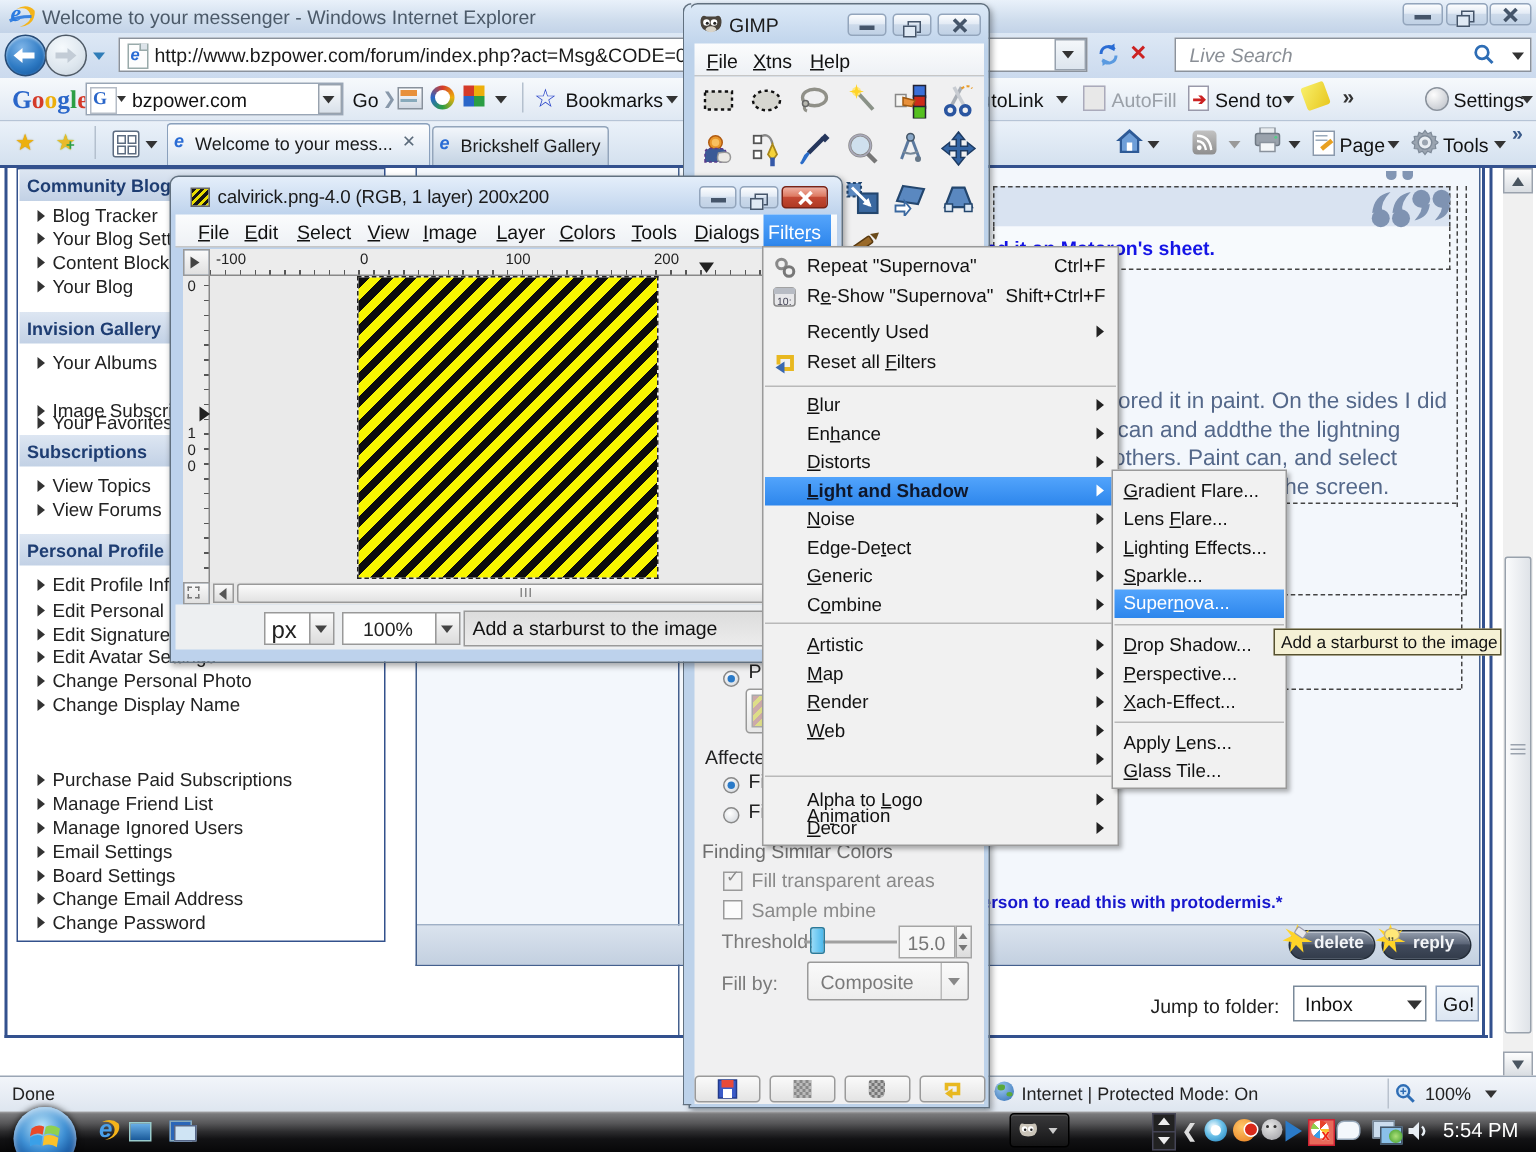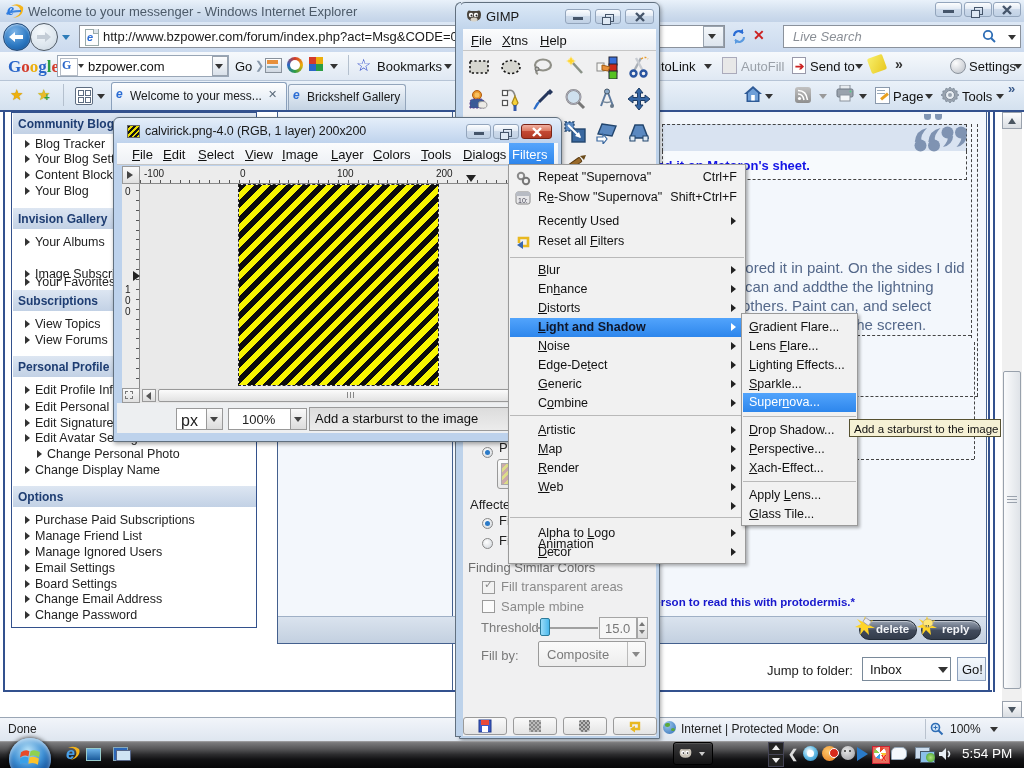--- a/index.html
+++ b/index.html
@@ -280,23 +280,22 @@
     <div class="si" style="top:150px;margin-top:12px;"><s-b></s-b>Your Favorites</div>
     <div class="si" style="top:154px;"><s-b></s-b>Image Subscriptions</div>
     <div class="sh" style="top:177px;">Subscriptions</div>
     <div class="si" style="top:204px;"><s-b></s-b>View Topics</div>
     <div class="si" style="top:220px;"><s-b></s-b>View Forums</div>
     <div class="sh" style="top:243px;">Personal Profile</div>
     <div class="si" style="top:270px;"><s-b></s-b>Edit Profile Information</div>
     <div class="si" style="top:287px;"><s-b></s-b>Edit Personal Info</div>
     <div class="si" style="top:303px;"><s-b></s-b>Edit Signature</div>
     <div class="si" style="top:318px;"><s-b></s-b>Edit Avatar Settings</div>
-    <div class="si" style="top:334px;margin-left:12px;"><s-b></s-b>Change Personal Photo</div>
+    <div class="si" style="top:334px;"><s-b></s-b>Change Personal Photo</div>
     <div class="si" style="top:350px;"><s-b></s-b>Change Display Name</div>
-    <div class="sh" style="top:373px;">Options</div>
     <div class="si" style="top:400px;"><s-b></s-b>Purchase Paid Subscriptions</div>
     <div class="si" style="top:416px;"><s-b></s-b>Manage Friend List</div>
     <div class="si" style="top:432px;"><s-b></s-b>Manage Ignored Users</div>
     <div class="si" style="top:448px;"><s-b></s-b>Email Settings</div>
     <div class="si" style="top:464px;"><s-b></s-b>Board Settings</div>
     <div class="si" style="top:479px;"><s-b></s-b>Change Email Address</div>
     <div class="si" style="top:495px;"><s-b></s-b>Change Password</div>
   </div>
 </div>
 

